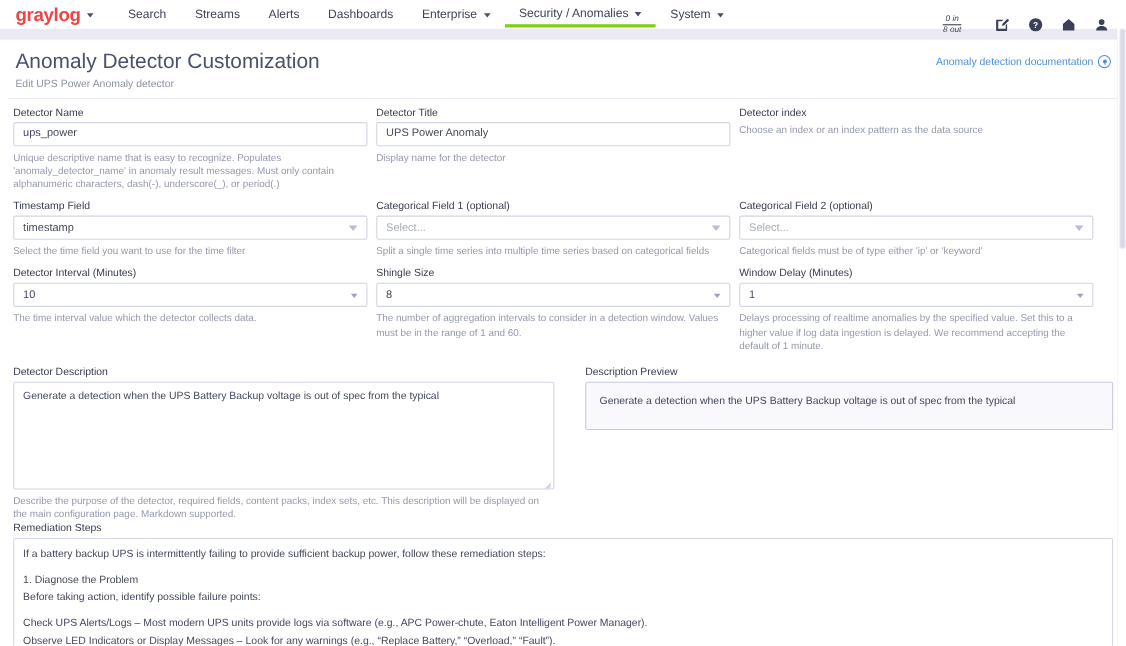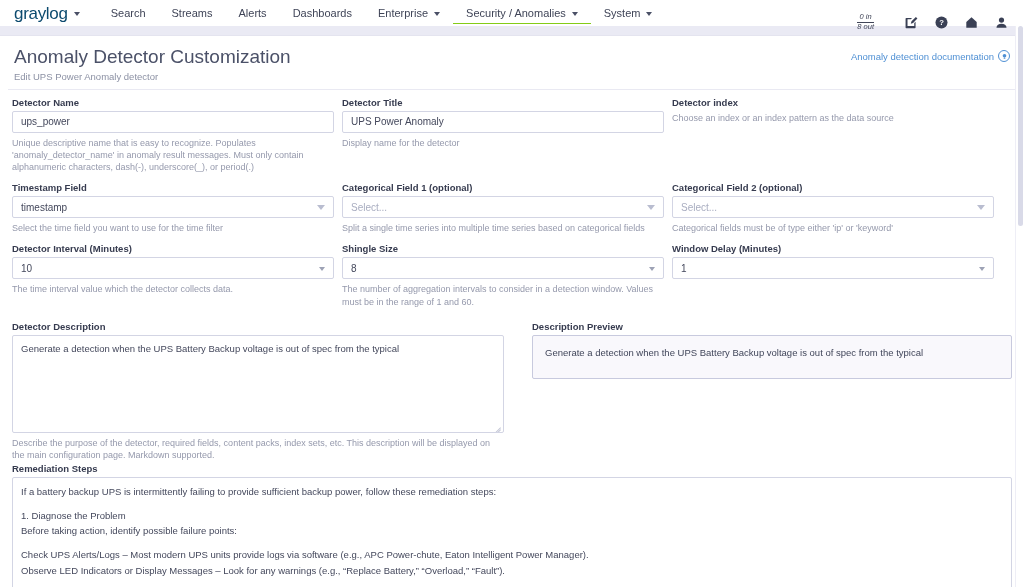--- a/index.html
+++ b/index.html
@@ -20,22 +20,22 @@
     align-items: center;
     padding: 0 10px 0 14px;
     position: relative;
   }
   .brand {
     display: flex; align-items: center;
     margin-right: 18px;
   }
   .brand-text {
     font-size: 17px;
-    font-weight: normal;
-    color: #0c4a6e;
+    font-weight: bold;
+    color: #ef4444;
     letter-spacing: -0.3px;
     line-height: 1;
   }
   .caret {
     width: 0; height: 0;
     border-left: 3.5px solid transparent;
     border-right: 3.5px solid transparent;
     border-top: 4px solid #4a5066;
     display: inline-block;
     margin-left: 6px;
@@ -44,21 +44,21 @@
   .nav-items { display: flex; align-items: center; gap: 0; }
   .nav-item {
     font-size: 11px;
     color: #3f4457;
     padding: 4px 13px;
     white-space: nowrap;
     cursor: pointer;
     display: flex; align-items: center;
   }
   .nav-item.active {
-    border-bottom: 1px solid #84cc16;
+    border-bottom: 3px solid #84cc16;
   }
   .nav-right {
     position: absolute;
     right: 8px; top: 0;
     height: 44px;
     display: flex; align-items: center; gap: 0;
   }
   .throughput {
     font-size: 7.5px;
     font-style: italic;
@@ -129,21 +129,21 @@
   }
   .row {
     display: flex;
     gap: 8px;
   }
   .col { width: 322px; flex: 0 0 322px; }
   .col-wide { width: 492px; flex: 0 0 492px; }
 
   .label {
     font-size: 9.5px;
-    font-weight: bold;
+    font-weight: normal;
     color: #363b4f;
     margin-bottom: 3px;
     display: block;
   }
   .field {
     height: 22px;
     border: 1px solid #d3d5e4;
     border-radius: 2px;
     background: #fff;
     display: flex; align-items: center;
@@ -429,20 +429,21 @@
 
     <div class="col">
       <span class="label">Window Delay (Minutes)</span>
       <div class="field">
         <span class="field-value">1</span>
         <span class="spinner">
           <span class="spin-up"></span>
           <span class="spin-down"></span>
         </span>
       </div>
+      <div class="help">Delays processing of realtime anomalies by the specified value. Set this to a higher value if log data ingestion is delayed. We recommend accepting the default of 1 minute.</div>
     </div>
   </div>
 
   <div style="height:13px"></div>
 
   <div class="row">
     <div class="col-wide">
       <span class="label">Detector Description</span>
       <div class="ta-wrap">
         <div class="textarea ta-desc">

